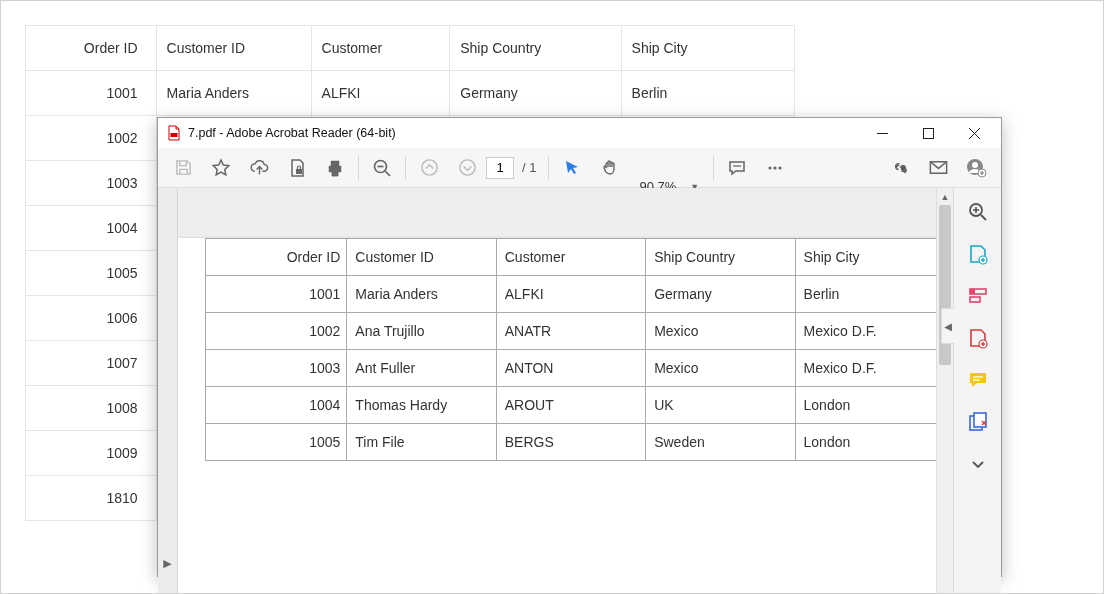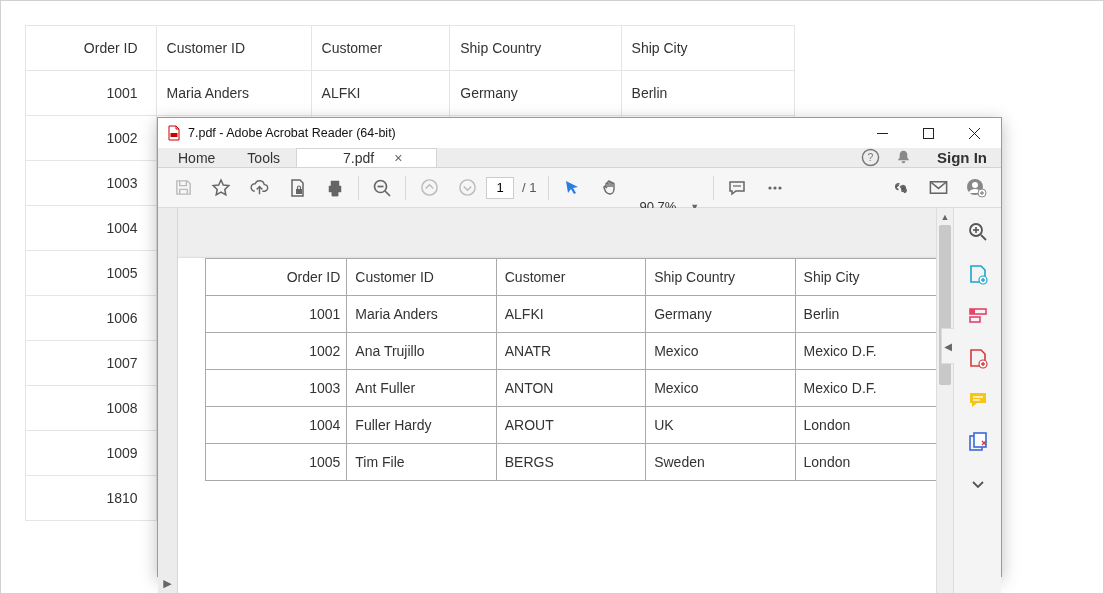--- a/index.html
+++ b/index.html
@@ -187,43 +187,20 @@
       </div>
     <div class="winbtn">
         <svg viewBox="0 0 11 11">
           <line x1="0" y1="0" x2="11" y2="11" stroke="#222" stroke-width="1"></line>
           <line x1="11" y1="0" x2="0" y2="11" stroke="#222" stroke-width="1"></line>
         </svg>
       </div>
   </div>
 
 
-  <div class="tabrow">
-    <div class="tab">Home</div>
-    <div class="tab">Tools</div>
-    <div class="tab doc-tab">
-      <span>7.pdf</span>
-      <span class="close-tab">×</span>
-    </div>
-    <div class="spacer"></div>
-    <div class="right-icons">
-      <div class="iconbtn">
-          <svg width="19" height="19" viewBox="0 0 20 20">
-            <circle cx="10" cy="10" r="8.5" fill="none" stroke="#777" stroke-width="1.5"></circle>
-            <text x="10" y="14" text-anchor="middle" font-size="11" fill="#777">?</text>
-          </svg>
-        </div>
-      <div class="iconbtn">
-          <svg width="19" height="19" viewBox="0 0 20 20">
-            <path d="M10 3c-2.5 0-4 2-4 4v3l-2 3h12l-2-3V7c0-2-1.5-4-4-4z M8 14a2 2 0 0 0 4 0" fill="#888"></path>
-          </svg>
-        </div>
-    </div>
-    <div class="signin">Sign In</div>
-  </div>
 
   <div class="toolbar">
     <div class="tbtn dim">
         <svg width="19" height="19" viewBox="0 0 20 20">
           <path d="M3 3h11l3 3v11H3z M6 3v5h7V3 M6 12h8v5H6z" stroke-width="1.5"></path>
         </svg>
       </div>
     <div class="tbtn">
         <svg width="20" height="20" viewBox="0 0 20 20">
           <path d="M10 2l2.3 5 5.5.6-4 3.8 1 5.4L10 14l-4.8 2.8 1-5.4-4-3.8 5.5-.6z" stroke-width="1.5"></path>
@@ -358,21 +335,21 @@
               </tr>
               <tr>
                 <td class="oid">1003</td>
                 <td>Ant Fuller</td>
                 <td>ANTON</td>
                 <td>Mexico</td>
                 <td>Mexico D.F.</td>
               </tr>
               <tr>
                 <td class="oid">1004</td>
-                <td>Fuller Hardy</td>
+                <td>Thomas Hardy</td>
                 <td>AROUT</td>
                 <td>UK</td>
                 <td>London</td>
               </tr>
               <tr>
                 <td class="oid">1005</td>
                 <td>Tim File</td>
                 <td>BERGS</td>
                 <td>Sweden</td>
                 <td>London</td>

